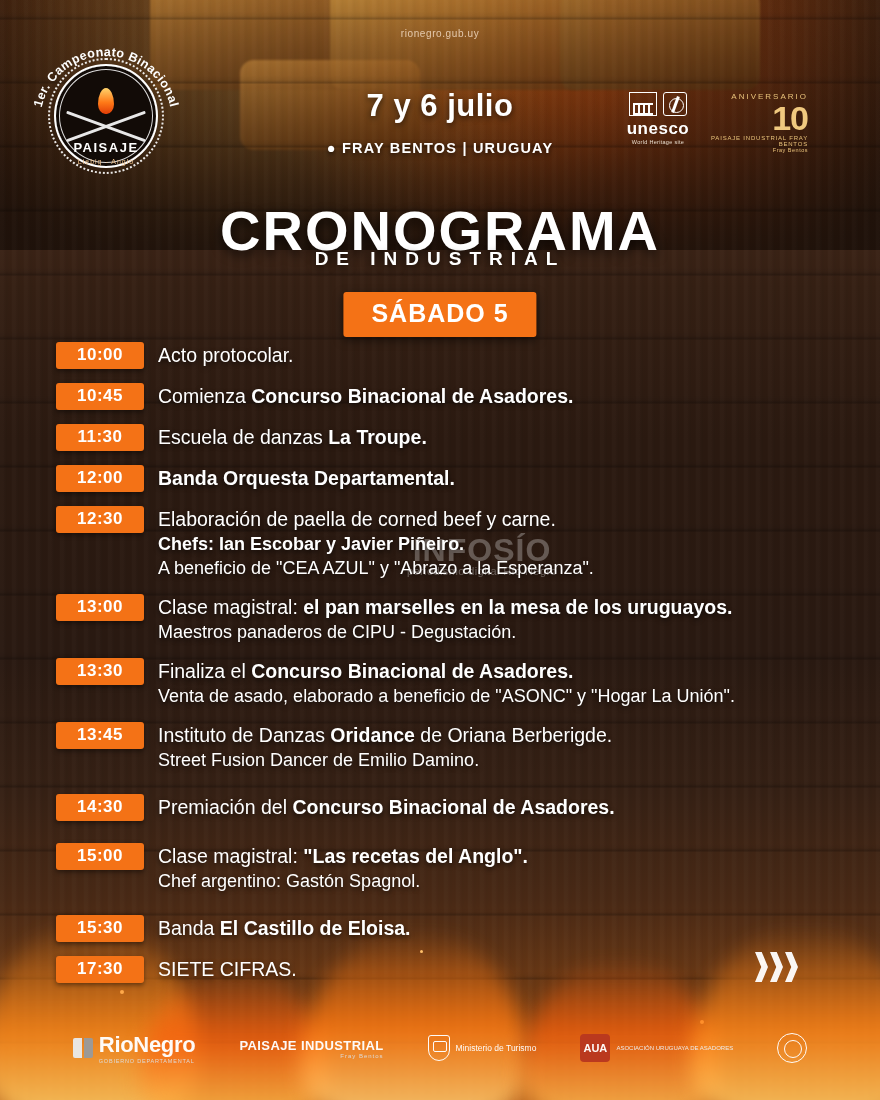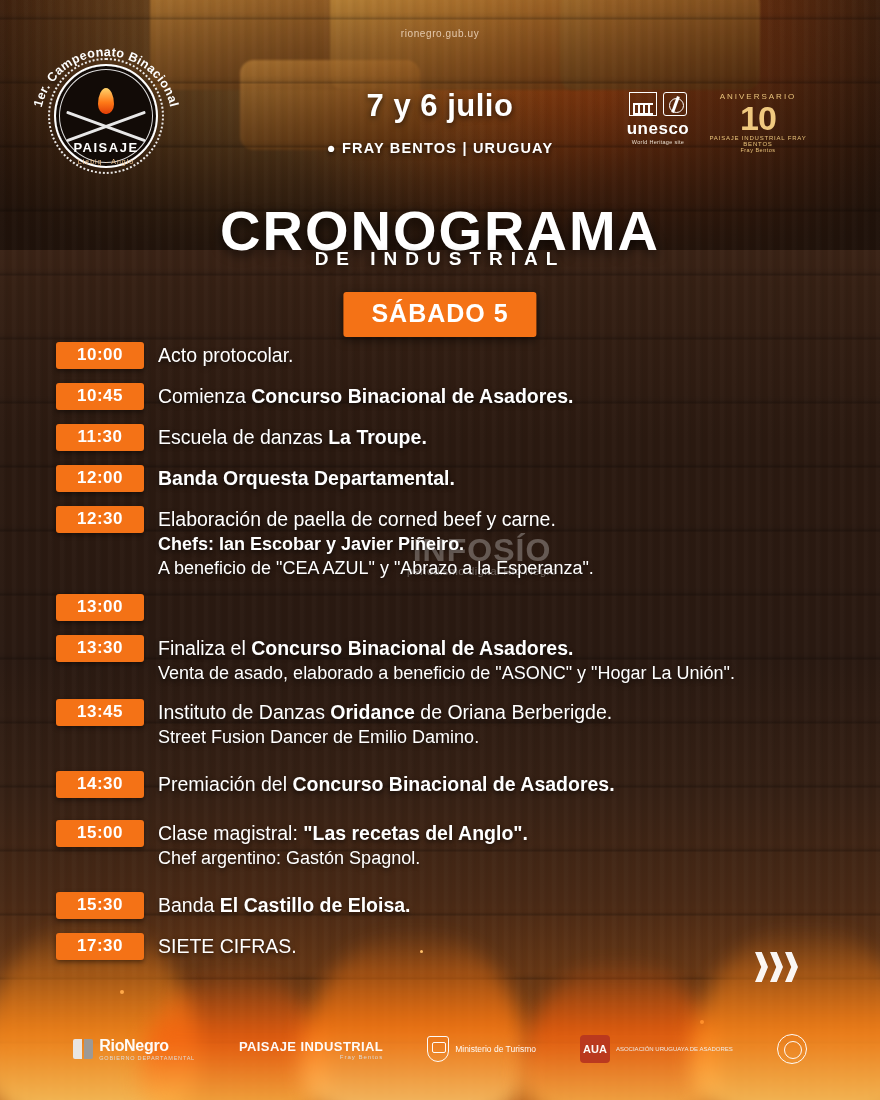--- a/index.html
+++ b/index.html
@@ -124,21 +124,21 @@
   #unesco .box { width: 28px; height: 24px; border: 1.5px solid #fff; display: flex; align-items: flex-end; justify-content: center; }
   #unesco .temple { width: 20px; height: 12px; background:
       linear-gradient(#fff,#fff) center bottom/20px 2px no-repeat,
       repeating-linear-gradient(90deg,#fff 0 2px, transparent 2px 5px) center 2px/20px 8px no-repeat,
       linear-gradient(#fff,#fff) center top/20px 2px no-repeat; }
   #unesco .circlemark { width: 24px; height: 24px; border: 1.5px solid #fff; border-radius: 3px; position: relative; }
   #unesco .circlemark:before { content:""; position:absolute; left:5px; top:5px; width:13px; height:13px; border:1.5px solid #fff; border-radius:50%; }
   #unesco .circlemark:after { content:""; position:absolute; left:10px; top:3px; width:3px; height:17px; background:#fff; transform: rotate(20deg); }
   #unesco .word { margin-top: 3px; font-size: 17px; font-weight: 700; letter-spacing: .5px; }
   #unesco .small { font-size: 5.5px; letter-spacing: .3px; color: #e8dccd; }
-  #anniv { position: absolute; left: 708px; top: 92px; width: 100px; text-align: center; color: #e8c27a; }
+  #anniv { position: absolute; left: 708px; top: 92px; width: 100px; text-align: right; color: #e8c27a; }
   #anniv .num { font-size: 34px; font-weight: 700; letter-spacing: -1px; line-height: 34px; color: #f0c97f; }
   #anniv .l1 { font-size: 8px; letter-spacing: 2px; }
   #anniv .l2 { font-size: 6px; letter-spacing: .8px; }
   #anniv .l3 { font-size: 5.5px; letter-spacing: .5px; }
 
   
   #title {
     position: absolute; left: 0; top: 198px; width: 880px; text-align: center;
     color: #fff; font-size: 56px; font-weight: 700; letter-spacing: 2px;
     text-shadow: 0 4px 12px rgba(0,0,0,.75);
@@ -201,21 +201,21 @@
   
   #sponsors {
     position: absolute; left: 0; bottom: 36px; width: 880px;
     display: flex; justify-content: center; align-items: center; gap: 44px;
     color: #fff;
   }
   .sp { display: flex; align-items: center; gap: 6px; opacity: .97; }
   .sp .rn-mark { width: 20px; height: 20px; background:
       linear-gradient(#e9e9e9,#e9e9e9) left top/9px 20px no-repeat,
       linear-gradient(#9a9a9a,#9a9a9a) right top/9px 20px no-repeat; border-radius: 2px; }
-  .sp .rn-text { font-size: 16px; font-weight: 700; letter-spacing: -.3px; }
+  .sp .rn-text { font-size: 22px; font-weight: 700; letter-spacing: -.3px; }
   .sp .rn-sub { font-size: 5.5px; letter-spacing: .8px; color: #ddd; }
   .sp .pi-text { font-size: 13px; font-weight: 700; letter-spacing: .4px; }
   .sp .pi-sub { font-size: 6px; letter-spacing: 1px; color: #ddd; text-align: right; }
   .sp .crest { width: 22px; height: 26px; border: 1.4px solid #fff; border-radius: 3px 3px 11px 11px; position: relative; }
   .sp .crest:before { content:""; position:absolute; left:4px; top:5px; width:12px; height:9px; border:1.2px solid #fff; border-radius:2px; }
   .sp .min-text { font-size: 8.5px; line-height: 10px; }
   .sp .aua { width: 30px; height: 28px; border-radius: 4px; background: #b9381f; display:flex; align-items:center; justify-content:center; color:#fff; font-size: 11px; font-weight:700; }
   .sp .aua-text { font-size: 6px; line-height: 7px; color:#eee; }
   .sp .roundlogo { width: 30px; height: 30px; border-radius: 50%; border: 1.6px solid #fff; position: relative; }
   .sp .roundlogo:before { content:""; position:absolute; left:6px; top:6px; width:16px; height:16px; border:1.2px solid #fff; border-radius:50%; }
@@ -330,20 +330,24 @@
         <div class="time">12:30</div>
         <div class="lines">
           <div class="ln"><span>Elaboración de paella de corned beef y carne.</span></div>
           <div class="ln sm"><b>Chefs: Ian Escobar y Javier Piñeiro.</b></div>
           <div class="ln sm"><span>A beneficio de "CEA AZUL" y "Abrazo a la Esperanza".</span></div>
         </div>
       </div>
       <div class="gap-sm"></div>
       <div class="row">
         <div class="time">13:00</div>
+        <div class="lines">
+          <div class="ln"><span>Clase magistral:  </span><b>el pan marselles en la mesa de los uruguayos.</b></div>
+          <div class="ln sm"><span>Maestros panaderos de CIPU - Degustación.</span></div>
+        </div>
       </div>
       <div class="gap-sm"></div>
       <div class="row">
         <div class="time">13:30</div>
         <div class="lines">
           <div class="ln"><span>Finaliza el  </span><b>Concurso Binacional de Asadores.</b></div>
           <div class="ln sm"><span>Venta de asado, elaborado a beneficio de "ASONC" y "Hogar La Unión".</span></div>
         </div>
       </div>
       <div class="gap-sm"></div>

